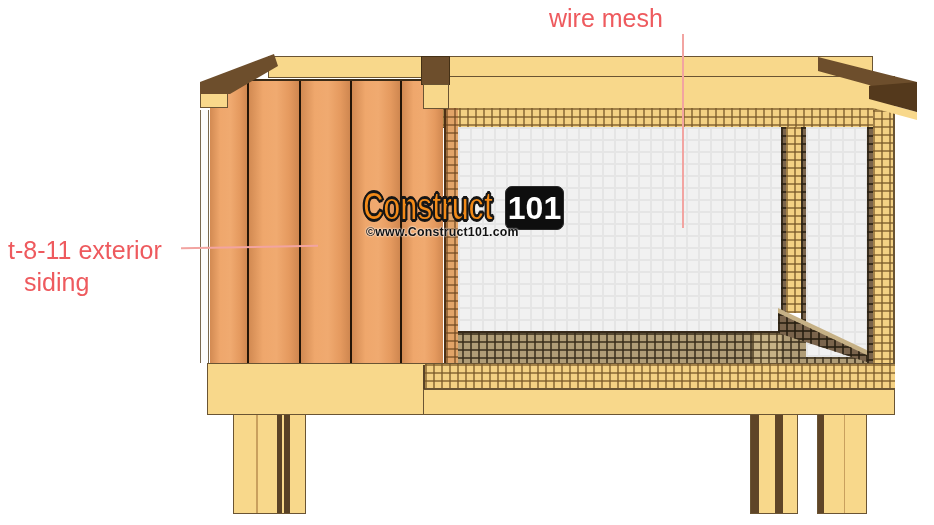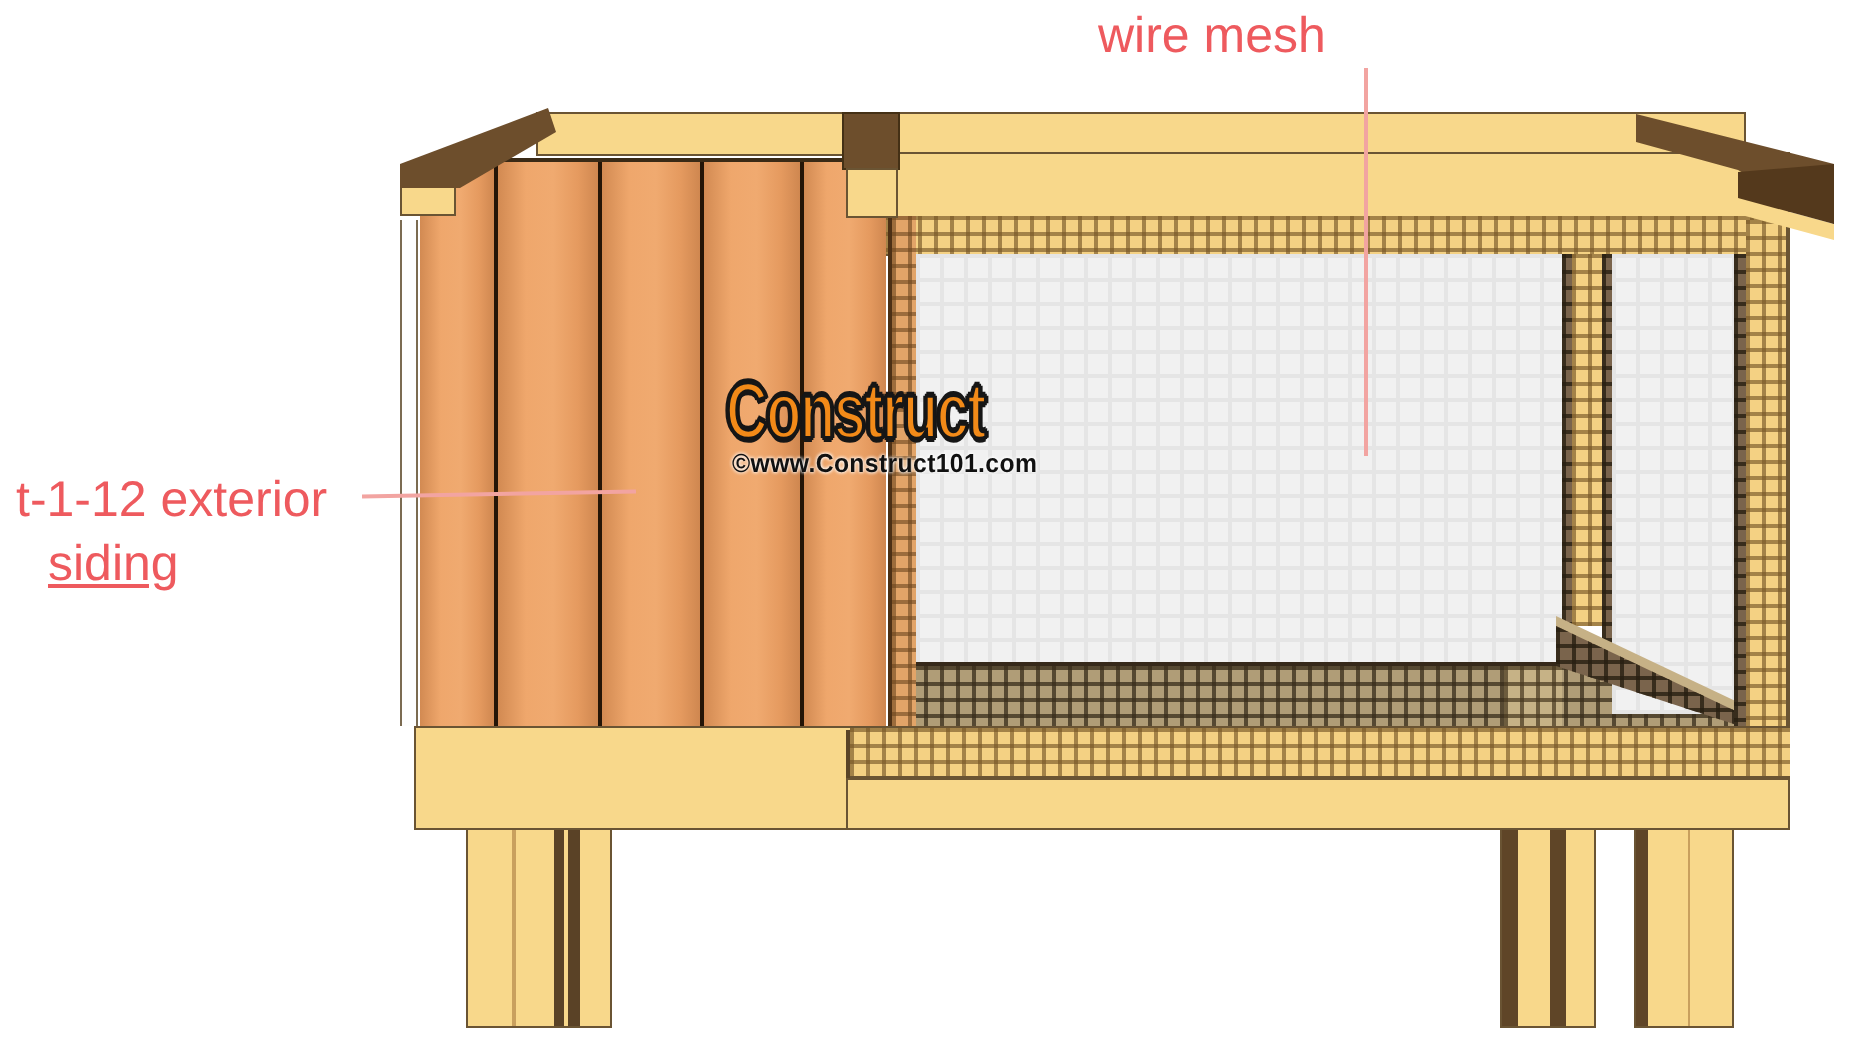--- a/index.html
+++ b/index.html
@@ -150,24 +150,25 @@
               clip-path:polygon(74px 0px,78px 12px,30px 40px,0px 40px,0px 28px);"></div>
 
   <div class="abs wood-noborder" style="left:869px;top:99px;width:48px;height:21px;
               clip-path:polygon(0 0,48px 13px,48px 21px,0 8px);"></div>
   <div class="abs brown" style="left:818px;top:55px;width:99px;height:58px;
               clip-path:polygon(0 2px,99px 27px,99px 57px,51px 30px,0 16px);"></div>
   <div class="abs" style="left:869px;top:82px;width:48px;height:31px;background:#54391c;
               clip-path:polygon(0 4px,48px 0px,48px 30px,0 17px);"></div>
 
   <div id="wm-construct">Construct</div>
+  <div id="wm-box">101</div>
   <div id="wm-url">©www.Construct101.com</div>
 
   <div class="abs label-red" style="left:549px;top:2px;">wire mesh</div>
   <div class="abs leader" style="left:682px;top:34px;width:2px;height:194px;"></div>
 
   <div class="abs label-red" style="left:8px;top:234px;">
-    <div>t-1-12 exterior</div>
-    <div style="margin-left:16px;text-decoration:underline;">siding</div>
+    <div>t-8-11 exterior</div>
+    <div style="margin-left:16px;">siding</div>
   </div>
   <div class="abs leader" style="left:181px;top:246px;width:137px;height:2px;transform:rotate(-1deg);"></div>
 
 </div>
 
 </body></html>

